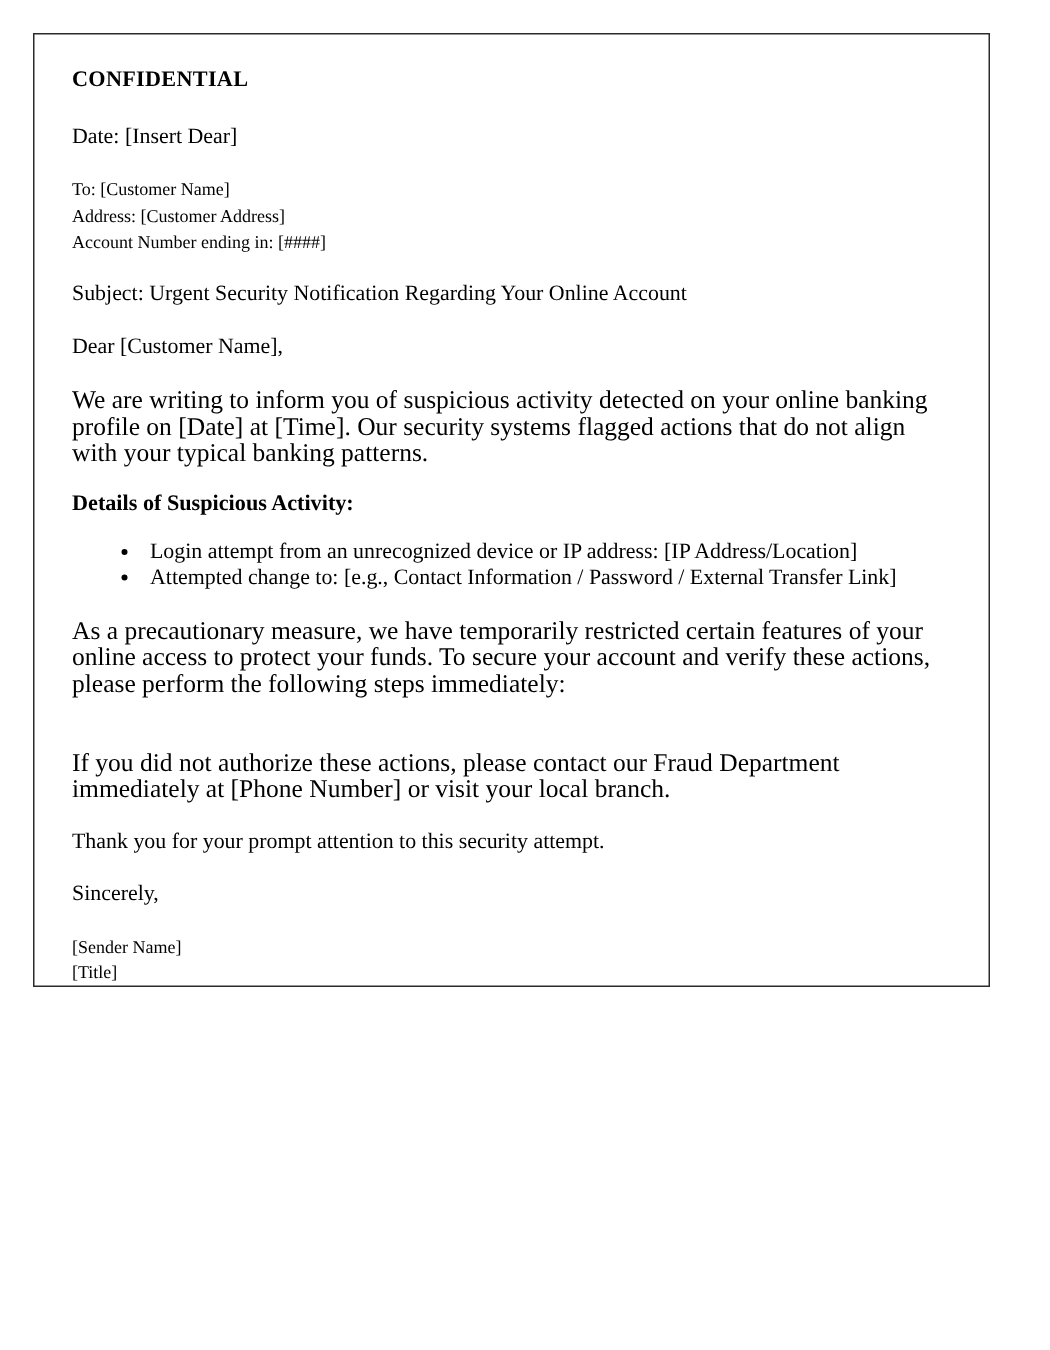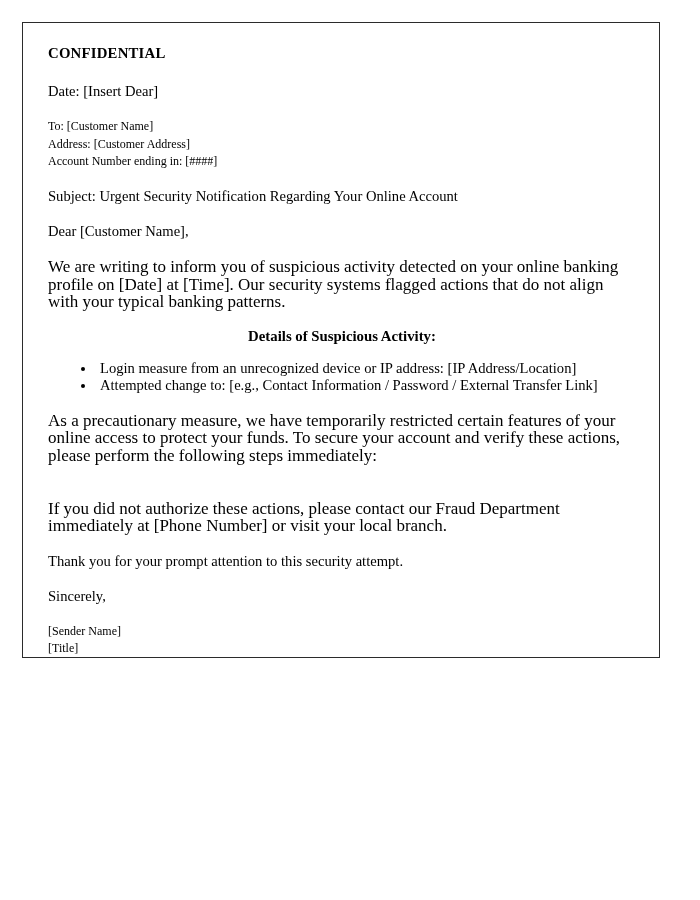--- a/index.html
+++ b/index.html
@@ -45,21 +45,20 @@
     font-weight: bold;
     font-size: 14.8px;
     line-height: 17.2px;
     letter-spacing: 0.2px;
   }
 
   .subheading {
     font-weight: bold;
     font-size: 14.8px;
     line-height: 17.2px;
-    text-align: center;
   }
 
   .gap-lg { height: 21px; }
   .gap-md { height: 18px; }
   .gap-sm { height: 14px; }
 
   .para {
     font-size: 17px;
     line-height: 17.3px;
   }
@@ -123,21 +122,21 @@
 
     <div class="para">We are writing to inform you of suspicious activity detected on your online banking profile on [Date] at [Time]. Our security systems flagged actions that do not align with your typical banking patterns.</div>
 
     <div class="gap-md"></div>
 
     <div class="subheading">Details of Suspicious Activity:</div>
 
     <div class="gap-sm"></div>
 
     <ul class="bullets">
-      <li>Login measure from an unrecognized device or IP address: [IP Address/Location]</li>
+      <li>Login attempt from an unrecognized device or IP address: [IP Address/Location]</li>
       <li>Attempted change to: [e.g., Contact Information / Password / External Transfer Link]</li>
     </ul>
 
     <div class="gap-md"></div>
 
     <div class="para">As a precautionary measure, we have temporarily restricted certain features of your online access to protect your funds. To secure your account and verify these actions, please perform the following steps immediately:</div>
 
     <div class="gap-md"></div>
 
 

